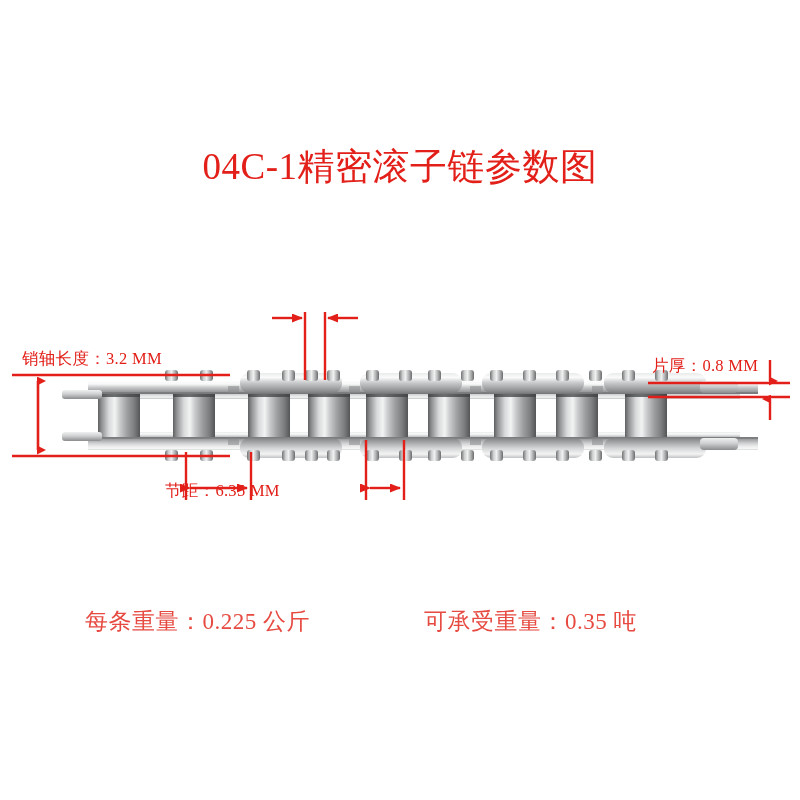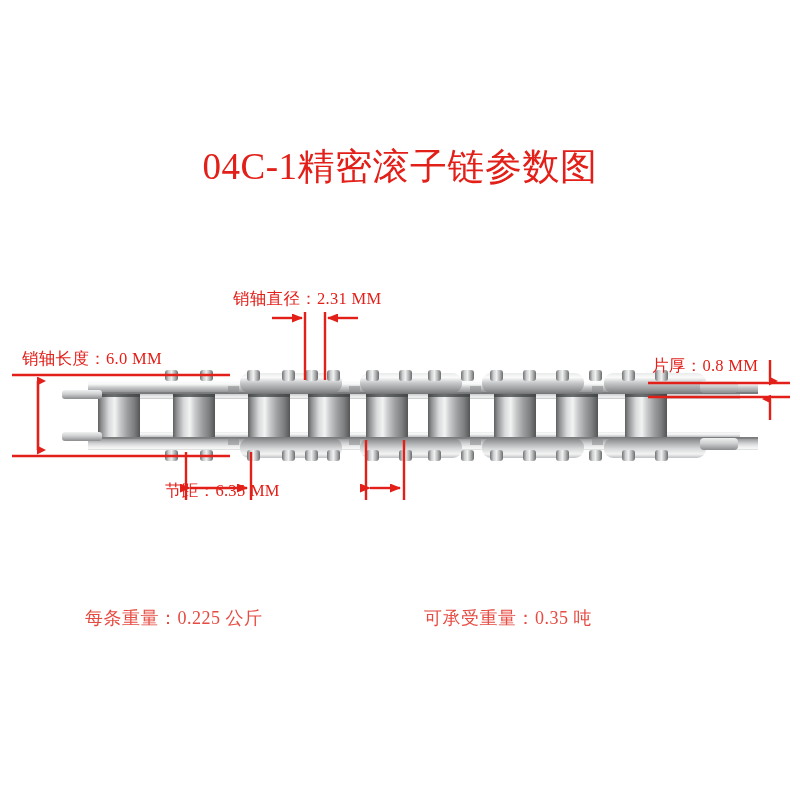--- a/index.html
+++ b/index.html
@@ -37,21 +37,21 @@
     position: absolute;
     color: #e21f18;
     font-size: 16.5px;
     white-space: nowrap;
     font-family: "Liberation Serif", "DejaVu Serif", serif;
     letter-spacing: 0.3px;
   }
   .footer-lbl {
     position: absolute;
     color: #e64a40;
-    font-size: 18px;
+    font-size: 23px;
     white-space: nowrap;
     font-family: "Liberation Serif", "DejaVu Serif", serif;
     letter-spacing: 0.5px;
   }
   #svg-annot, #svg-chain {
     position: absolute;
     left: 0; top: 0;
     width: 800px; height: 800px;
     overflow: visible;
   }
@@ -361,23 +361,22 @@
       <line x1="190" y1="488" x2="247" y2="488" marker-start="url(#arrL)" marker-end="url(#arrR)"></line>
     </g>
 
     <g stroke="#e21f18" stroke-width="2.4">
       <line x1="366" y1="440" x2="366" y2="500"></line>
       <line x1="404" y1="440" x2="404" y2="500"></line>
       <line x1="370" y1="488" x2="400" y2="488" marker-start="url(#arrL)" marker-end="url(#arrR)"></line>
     </g>
   </svg>
 
-  <div class="lbl" style="left:22px; top:348px;">销轴长度：6.0 MM</div>
-
-  <div class="lbl" style="left:233px; top:288px;">销轴直径：2.31 MM</div>
+  <div class="lbl" style="left:22px; top:348px;">销轴长度：3.2 MM</div>
+
 
   <div class="lbl" style="left:652px; top:355px;font-family:Liberation Serif, serif;">片厚：0.8 MM</div>
 
   <div class="lbl" style="left:165px; top:480px;">节距：6.35 MM</div>
 
 
   <div class="footer-lbl" style="left:85px; top:606px;">每条重量：0.225 公斤</div>
 
   <div class="footer-lbl" style="left:424px; top:606px;">可承受重量：0.35 吨</div>
 

